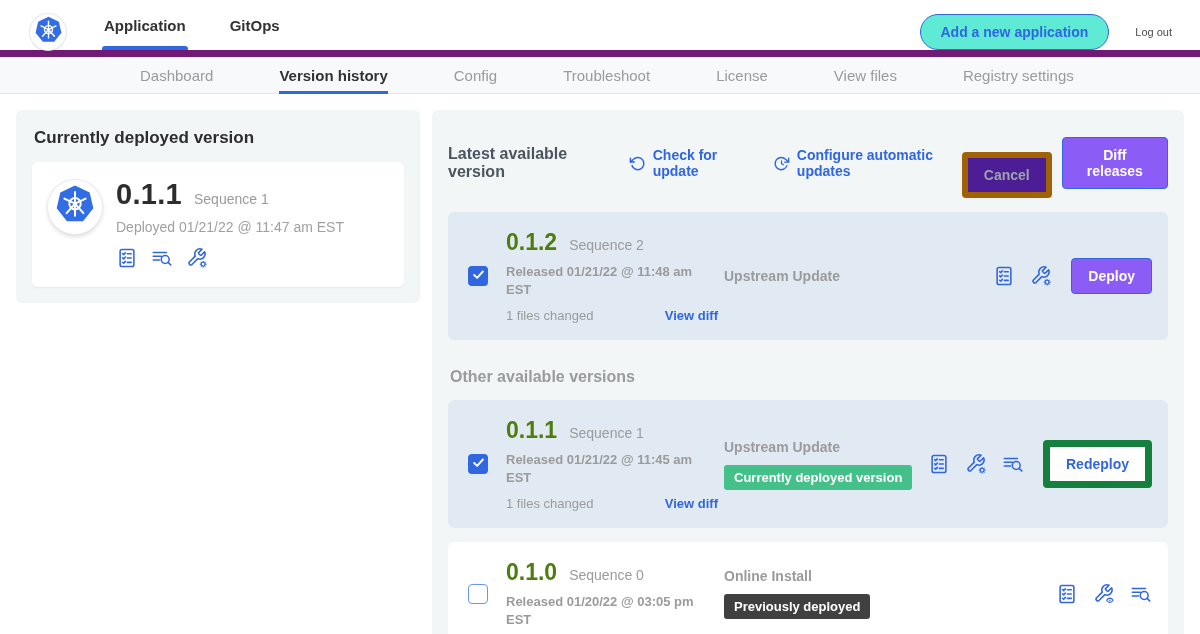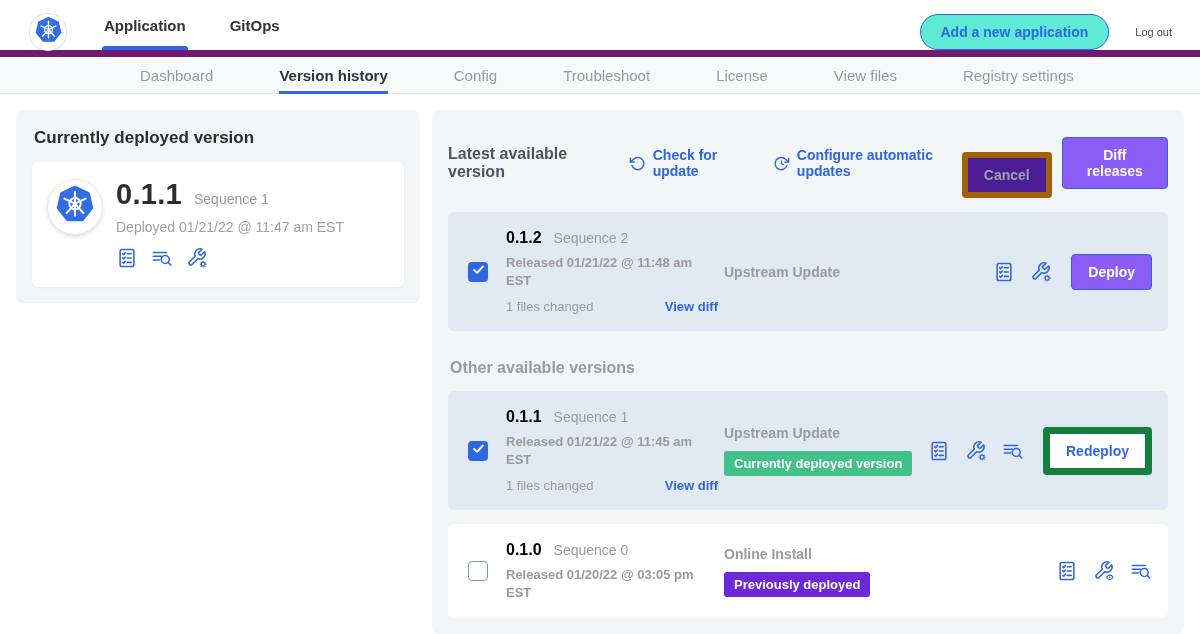--- a/index.html
+++ b/index.html
@@ -108,35 +108,35 @@
   .version-row.selected { background:#e1eaf2; }
   .version-row.plain    { background:#fff; }
   .checkbox {
     width:20px; height:20px; border-radius:4px; margin: 0 18px 0 4px;
     flex:none; cursor:pointer;
     display:flex; align-items:center; justify-content:center;
   }
   .checkbox.checked { background:#3066e0; }
   .checkbox.unchecked { background:#fff; border:1.5px solid #6b96ea; }
   .vinfo { width: 212px; flex:none; }
-  .vnum { font-size:16px; font-weight:bold; color:#000000;text-align:center; }
+  .vnum { font-size:23px; font-weight:bold; color:#4d7c0f;text-align:center; }
   .released {
     font-size:13px; font-weight:bold; color:#9b9b9b;
     margin-top:7px; line-height:1.35; width: 188px;
   }
   .diffline { display:flex; gap:14px; margin-top:10px; font-size:13px; color:#9b9b9b; align-items:baseline;justify-content:space-between; }
   .viewdiff { color:#3066e0; font-weight:bold; cursor:pointer; }
   .vsource { flex:1; padding-left:6px; }
   .source-label { font-size:14px; font-weight:bold; color:#9b9b9b; }
   .badge {
     display:inline-block; margin-top:10px; padding:5px 10px;
     border-radius:3px; color:#fff; font-size:13px; font-weight:bold;
   }
   .badge.green { background:#44c18a; }
-  .badge.gray  { background:#6d28d9; }
+  .badge.gray  { background:#404040; }
   .vactions { display:flex; align-items:center; gap:15px; }
   .vactions .btn { margin-left:4px; }
 
   .other-title { font-size:16px; color:#9b9b9b; margin:28px 0 0 2px; }
 </style>
 </head>
 <body>
 
 <svg width="0" height="0" style="position:absolute" aria-hidden="true">
   <defs>

